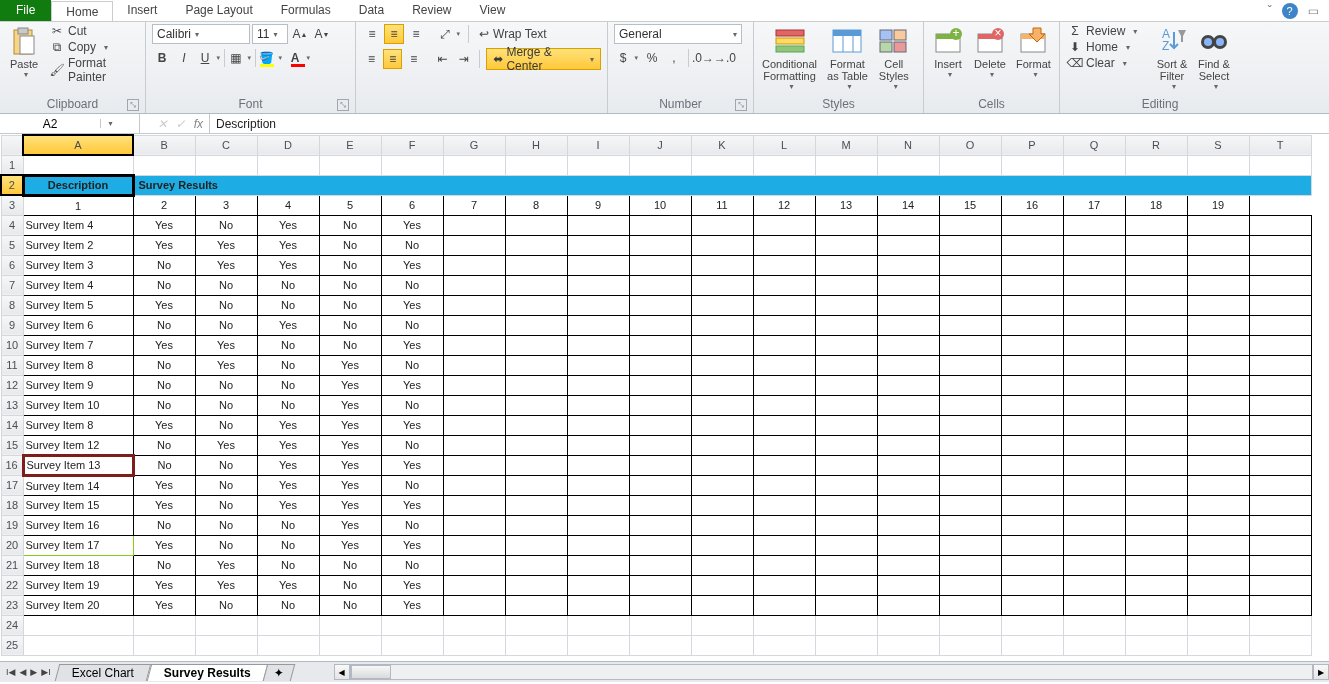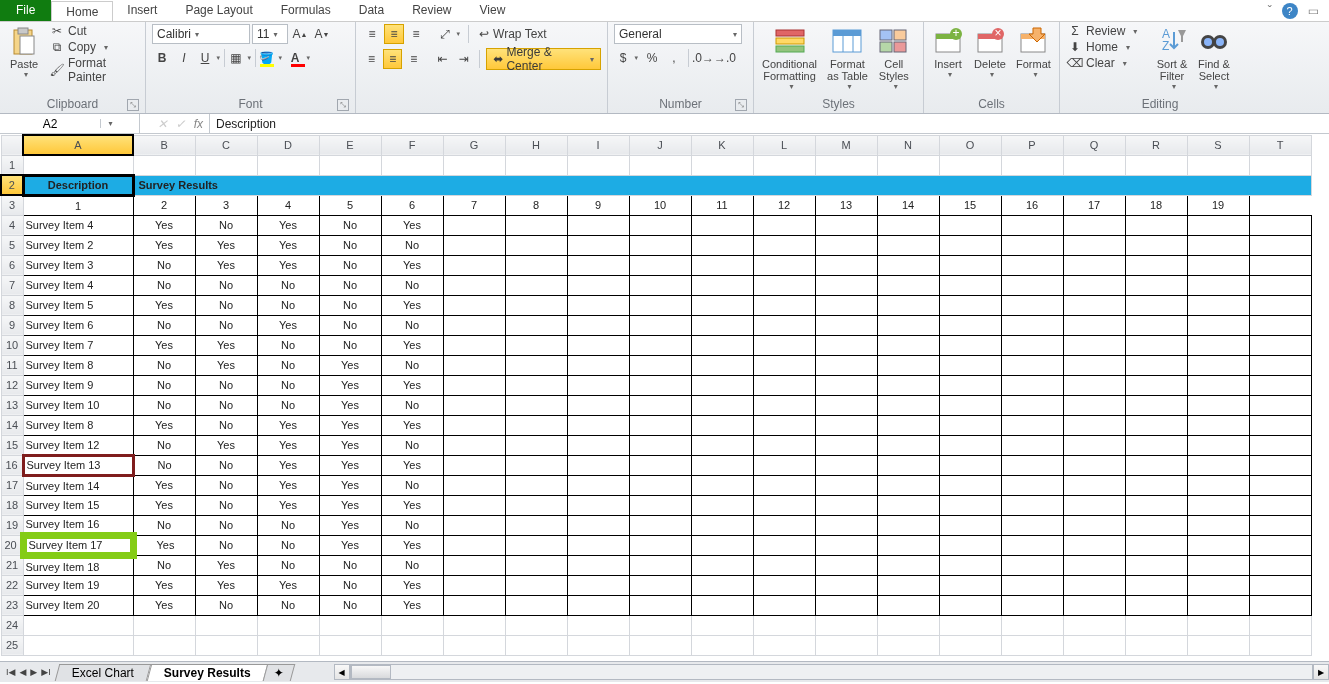--- a/index.html
+++ b/index.html
@@ -815,21 +815,21 @@
           <td class="datacell" style="border:1px solid #000"></td>
           <td class="datacell" style="border:1px solid #000"></td>
           <td class="datacell" style="border:1px solid #000"></td>
           <td class="datacell" style="border:1px solid #000"></td>
           <td class="datacell" style="border:1px solid #000"></td>
         </tr>
       </tbody>
       <tbody>
         <tr>
           <th class="rowhdr">20</th>
-          <td class="colA itemcell" style="border:7px solid #84cc16">Survey Item 17</td>
+          <td class="colA itemcell" style="border:1px solid #84cc16">Survey Item 17</td>
           <td class="datacell" style="border:1px solid #000">Yes</td>
           <td class="datacell" style="border:1px solid #000">No</td>
           <td class="datacell" style="border:1px solid #000">No</td>
           <td class="datacell" style="border:1px solid #000">Yes</td>
           <td class="datacell" style="border:1px solid #000">Yes</td>
           <td class="datacell" style="border:1px solid #000"></td>
           <td class="datacell" style="border:1px solid #000"></td>
           <td class="datacell" style="border:1px solid #000"></td>
           <td class="datacell" style="border:1px solid #000"></td>
           <td class="datacell" style="border:1px solid #000"></td>

